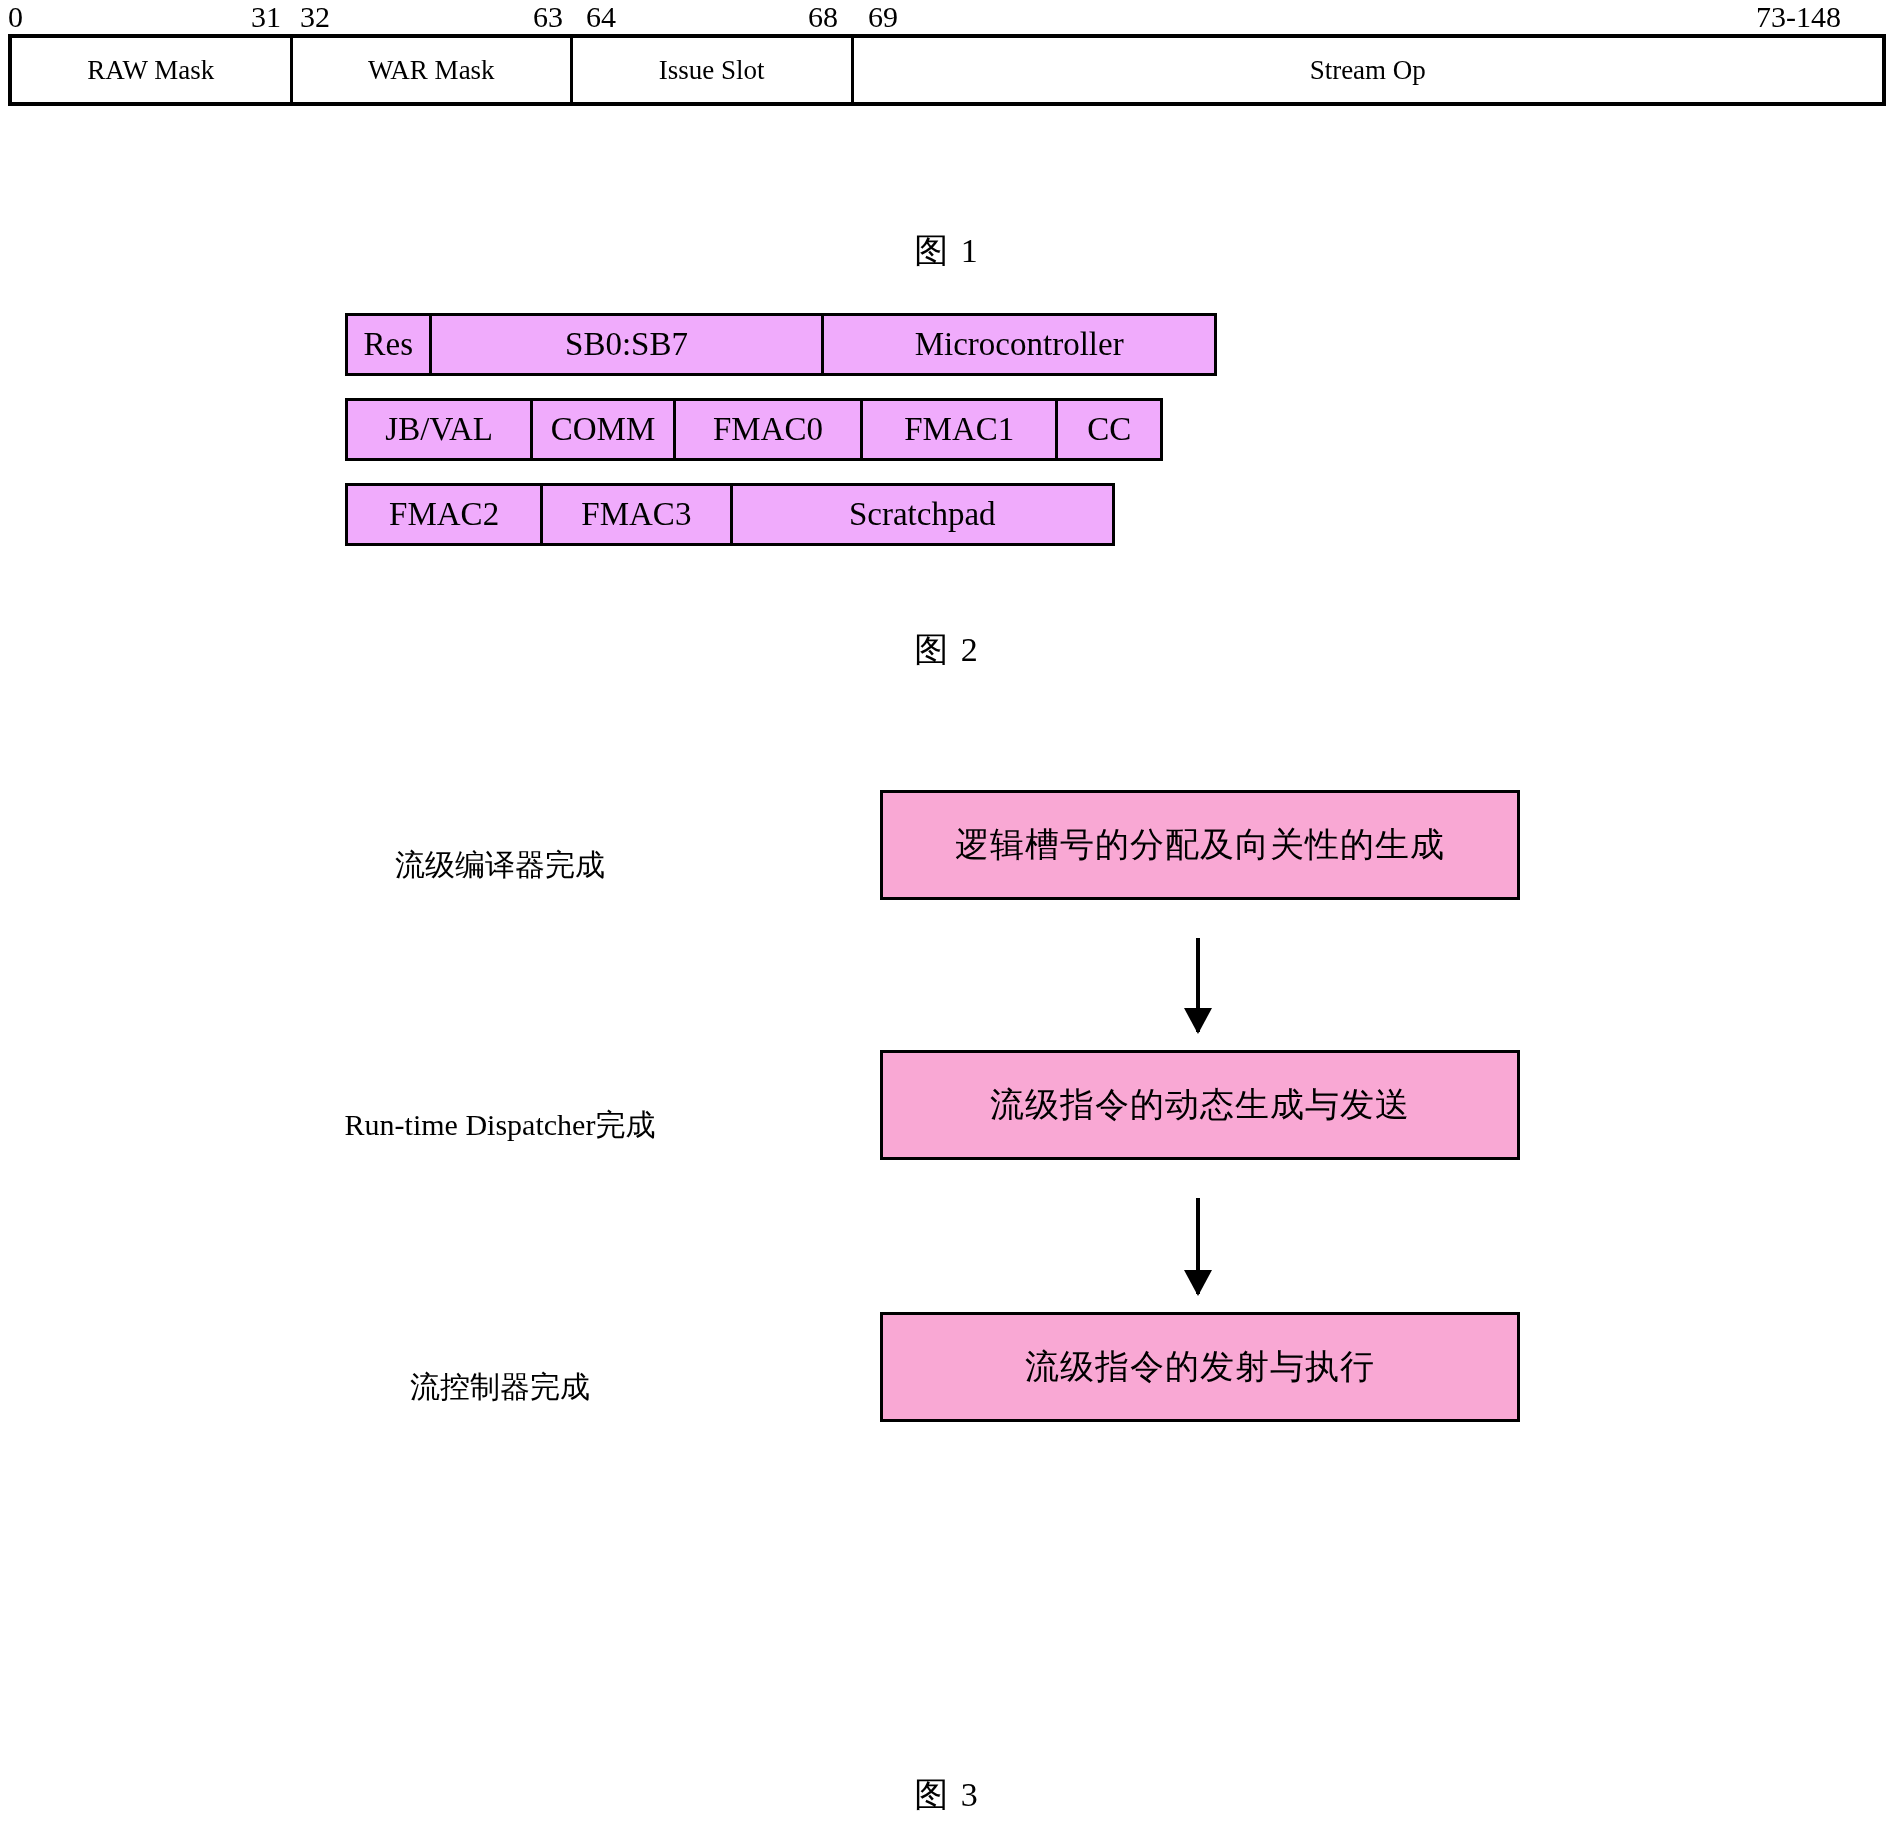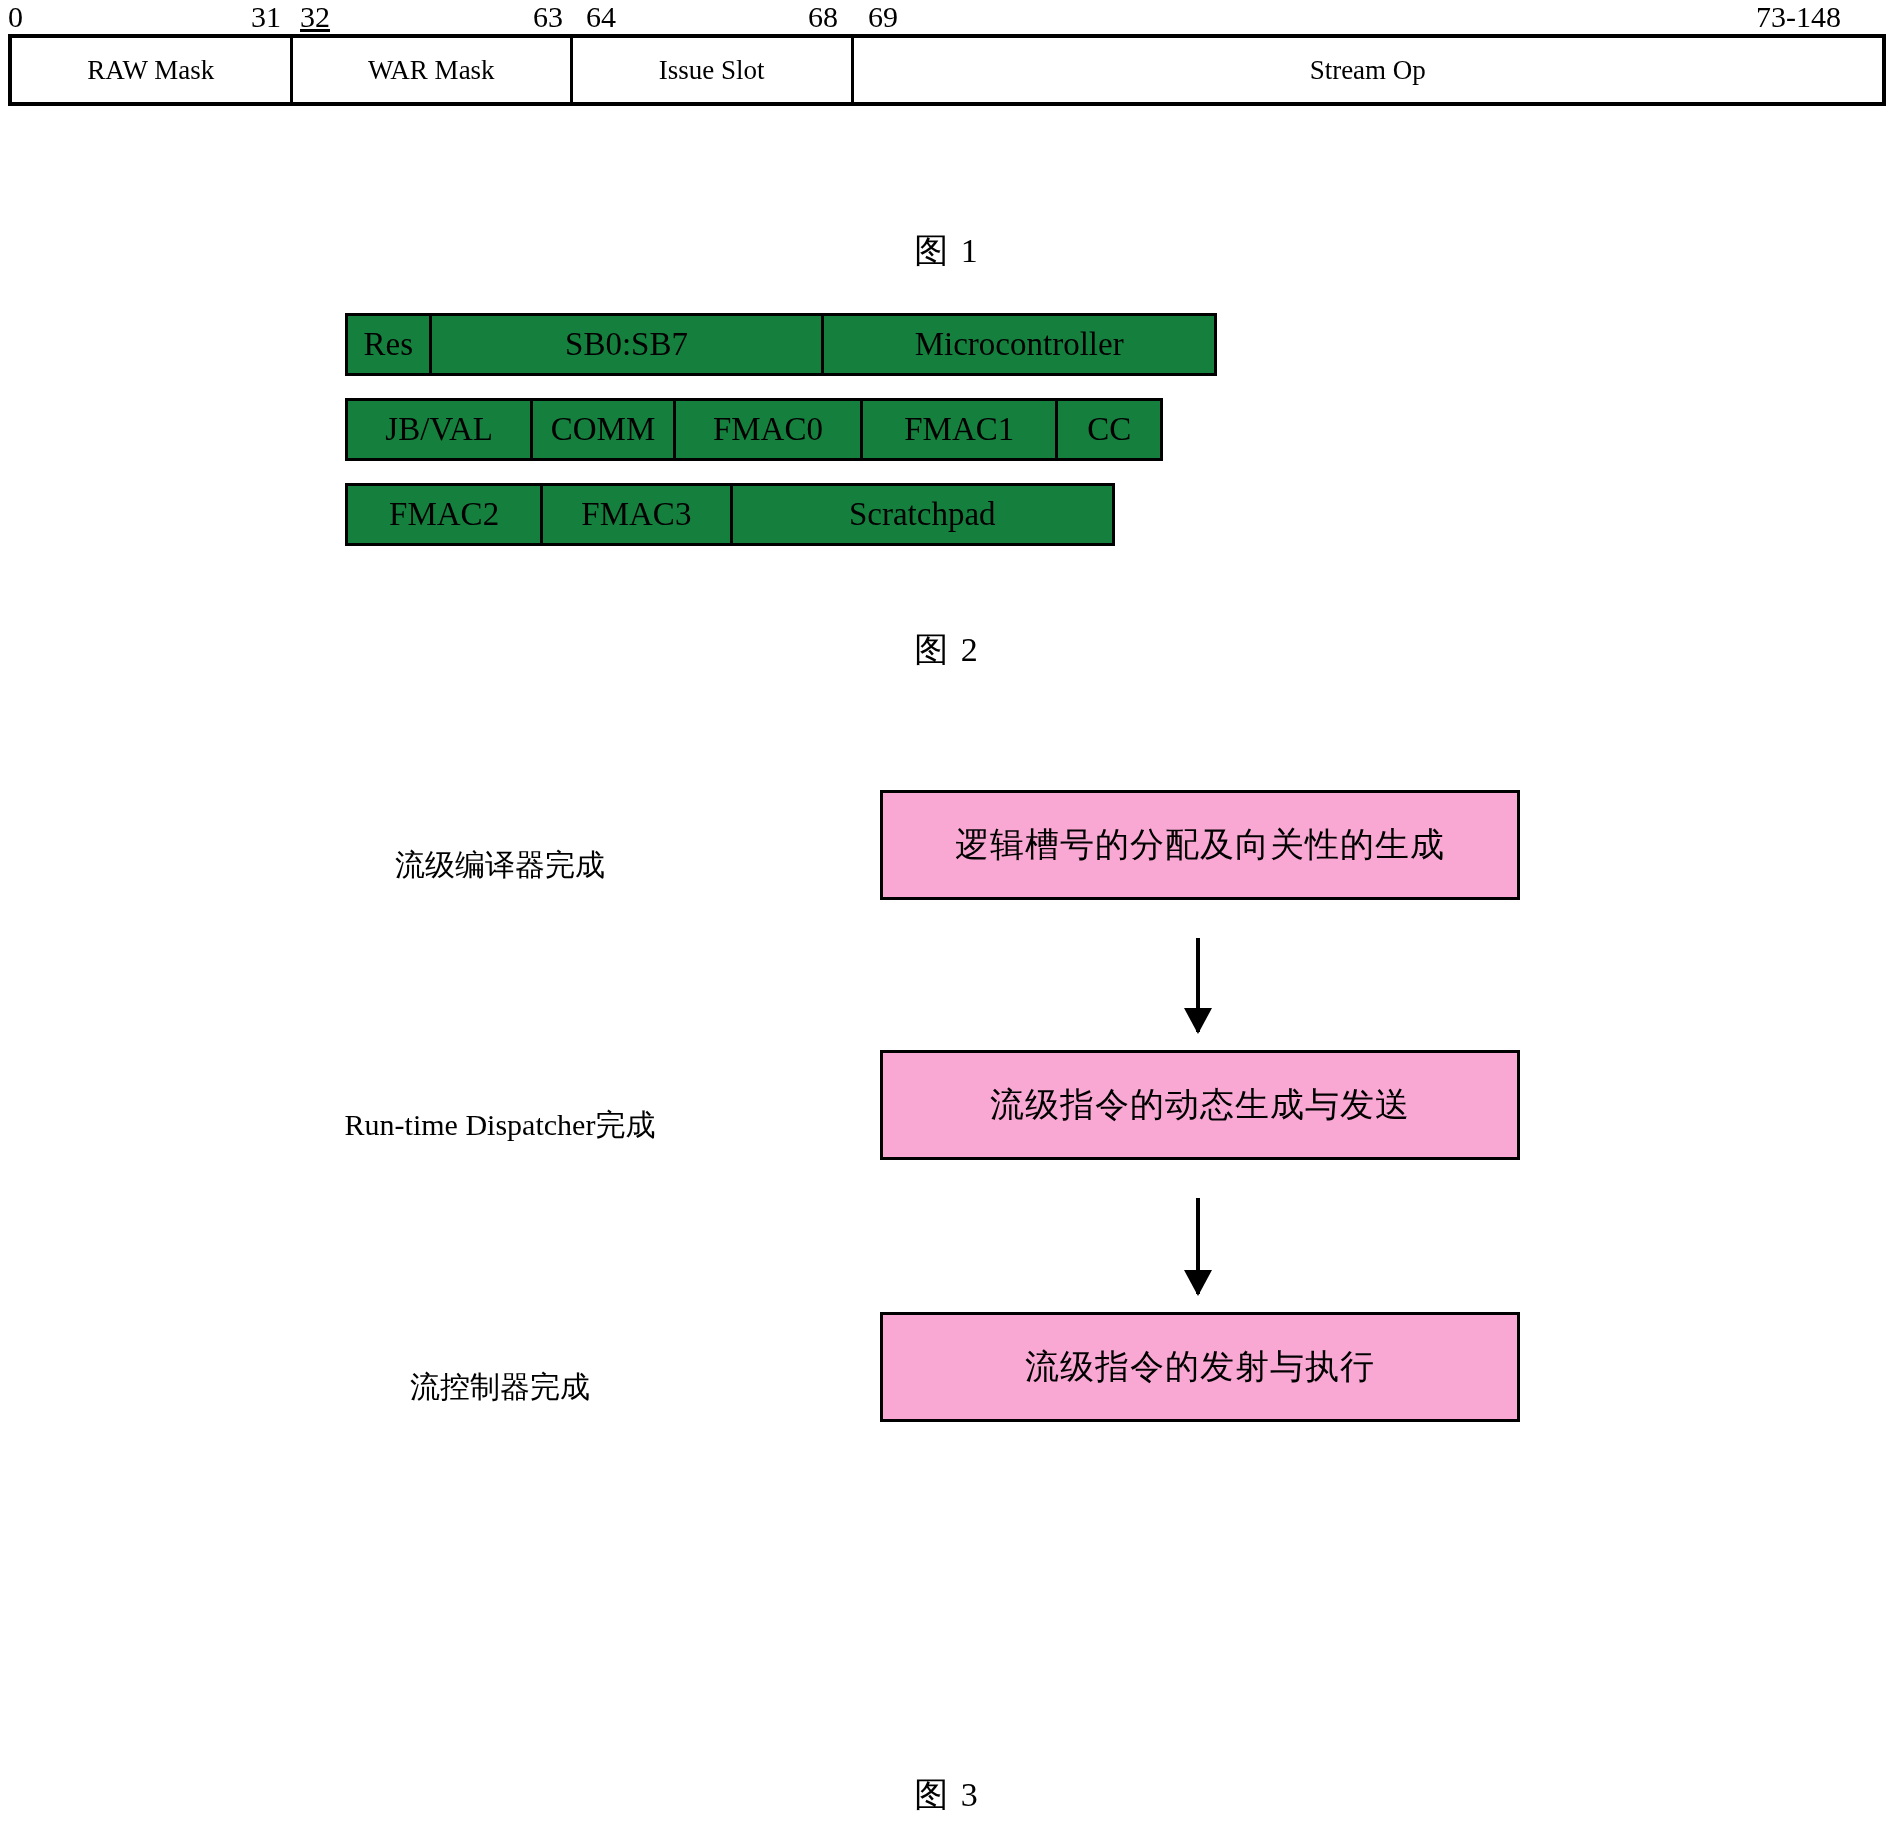--- a/index.html
+++ b/index.html
@@ -69,21 +69,21 @@
     left: 0;
     top: 313px;
     width: 100%;
   }
   .f2row {
     display: flex;
     margin: 0 auto 22px auto;
     border: 3px solid #000;
     box-sizing: border-box;
     height: 63px;
-    background: #15803d;
+    background: #f0abfc;
   }
   .f2row .f2cell {
     border-right: 3px solid #000;
     box-sizing: border-box;
     display: flex;
     align-items: center;
     justify-content: center;
     font-size: 33px;
     white-space: nowrap;
   }
@@ -145,21 +145,21 @@
     border-top: 26px solid #000;
   }
 </style>
 </head>
 <body>
 
 <div id="fig1-wrap">
   <div id="fig1-ticks">
     <span class="tick" style="left: 0px;">0</span>
     <span class="tick" style="left: 243px;">31</span>
-    <span class="tick" style="left: 292px; text-decoration: underline;">32</span>
+    <span class="tick" style="left: 292px;">32</span>
     <span class="tick" style="left: 525px; font-family: Liberation Serif, serif;">63</span>
     <span class="tick" style="left: 578px;">64</span>
     <span class="tick" style="left: 800px;">68</span>
     <span class="tick" style="left: 860px; text-align: right;">69</span>
     <span class="tick" style="left: 1748px;">73-148</span>
   </div>
   <div id="fig1-strip">
     <div class="f1cell" style="width: 15%;">RAW Mask</div>
     <div class="f1cell" style="width: 15%;">WAR Mask</div>
     <div class="f1cell" style="width: 15%;">Issue Slot</div>

